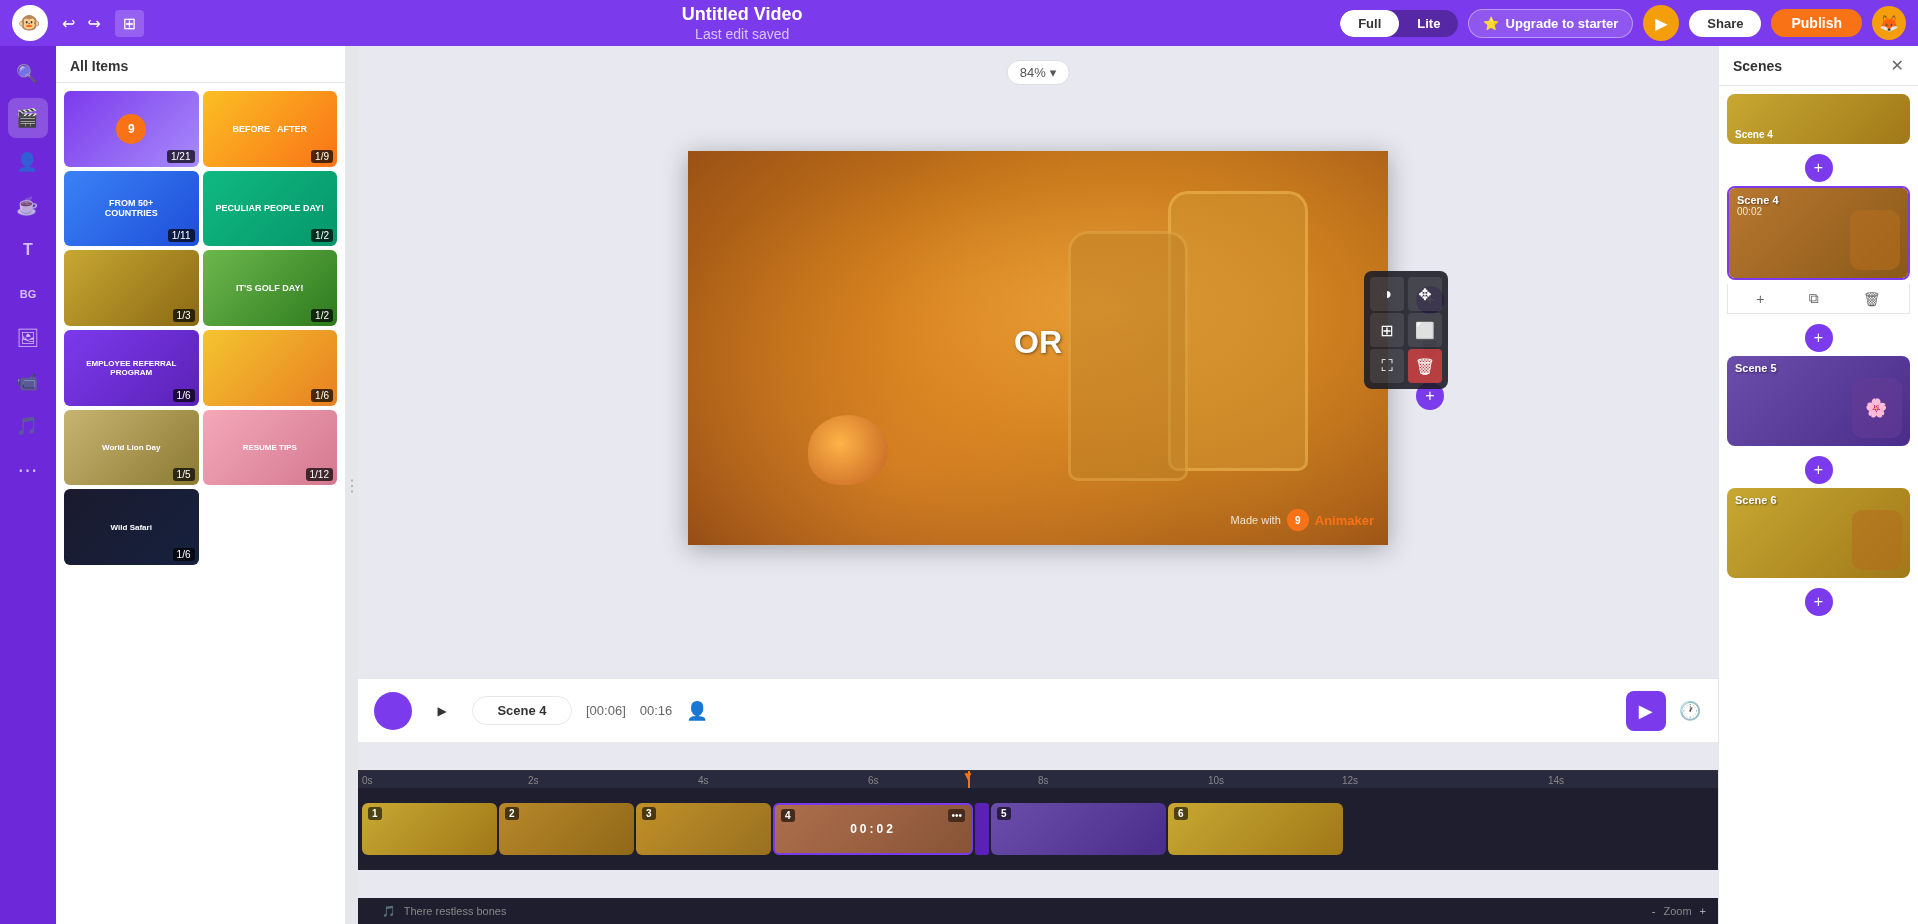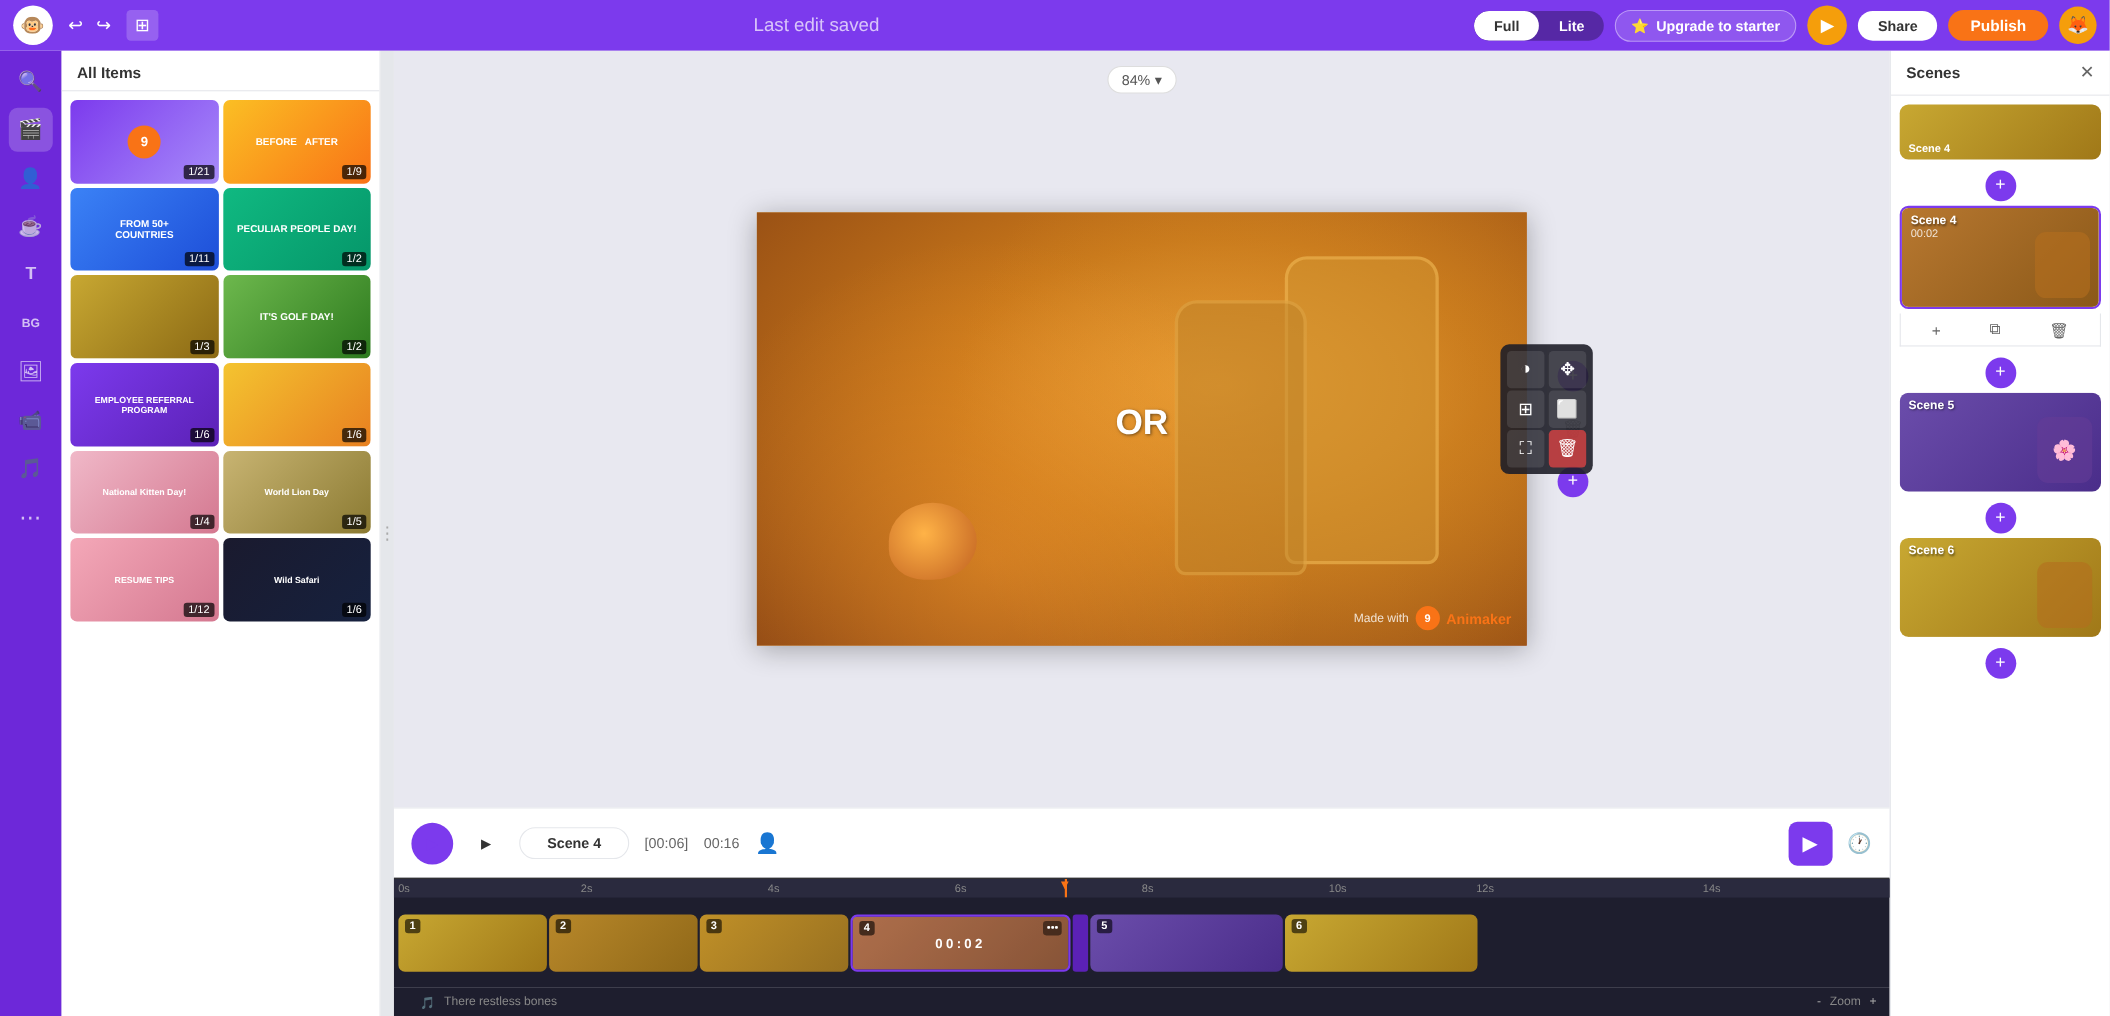--- a/index.html
+++ b/index.html
@@ -10,21 +10,21 @@
       display: flex; align-items: center; height: 46px;
       background: #7c3aed; color: white; padding: 0 12px; gap: 10px;
       position: relative; z-index: 100;
     }
     #topbar .logo { width: 36px; height: 36px; background: #fff; border-radius: 50%; display: flex; align-items: center; justify-content: center; font-size: 18px; flex-shrink: 0; }
     #topbar .undo-redo { display: flex; gap: 4px; }
     #topbar .undo-redo button { background: none; border: none; color: white; font-size: 16px; cursor: pointer; padding: 4px; }
     #topbar .scenes-btn { background: rgba(255,255,255,0.2); border: none; color: white; font-size: 16px; cursor: pointer; padding: 4px 8px; border-radius: 4px; }
     #topbar .title-block { flex: 1; text-align: center; }
     #topbar .title-block h1 { font-size: 18px; font-weight: 700; color: white; }
-    #topbar .title-block small { font-size: 17px; color: rgba(255,255,255,0.7); }
+    #topbar .title-block small { font-size: 14px; color: rgba(255,255,255,0.7); }
     #topbar .mode-toggle { display: flex; background: rgba(0,0,0,0.3); border-radius: 20px; overflow: hidden; }
     #topbar .mode-toggle button { border: none; padding: 6px 18px; cursor: pointer; font-size: 13px; font-weight: 600; border-radius: 20px; }
     #topbar .mode-full { background: white; color: #333; }
     #topbar .mode-lite { background: transparent; color: white; }
     #topbar .upgrade-btn { display: flex; align-items: center; gap: 6px; background: rgba(255,255,255,0.15); border: 1px solid rgba(255,255,255,0.4); color: white; border-radius: 20px; padding: 6px 14px; cursor: pointer; font-size: 13px; font-weight: 600; }
     #topbar .play-btn { background: #f59e0b; border: none; color: white; width: 36px; height: 36px; border-radius: 50%; cursor: pointer; font-size: 16px; display: flex; align-items: center; justify-content: center; }
     #topbar .share-btn { background: white; border: none; color: #333; border-radius: 20px; padding: 6px 18px; cursor: pointer; font-size: 13px; font-weight: 600; }
     #topbar .publish-btn { background: #f97316; border: none; color: white; border-radius: 20px; padding: 6px 20px; cursor: pointer; font-size: 14px; font-weight: 700; }
     #topbar .avatar { width: 34px; height: 34px; border-radius: 50%; background: #f59e0b; display: flex; align-items: center; justify-content: center; font-size: 16px; cursor: pointer; }
 
@@ -55,21 +55,21 @@
     .mi-5 { background: linear-gradient(135deg, #6d28d9, #4c1d95); }
     .mi-6 { background: linear-gradient(135deg, #84cc16, #4d7c0f); }
     .mi-7 { background: linear-gradient(135deg, #7c3aed, #5b21b6); }
     .mi-8 { background: linear-gradient(135deg, #84cc16, #4d7c0f); }
 
     
     #drag-handle { width: 12px; background: #e5e7eb; cursor: col-resize; flex-shrink: 0; display: flex; align-items: center; justify-content: center; }
     #drag-handle::after { content: '⋮'; color: #aaa; font-size: 16px; }
 
     
-    #center { flex: 1; display: flex; flex-direction: column; overflow: hidden; background: #e8e8f0; }
+    #center { flex: 1; display: flex; flex-direction: column; overflow: hidden; background: #e8e8f0; gap: 28px; }
 
     
     #canvas-area {
       flex: 1; display: flex; align-items: center; justify-content: center; position: relative; overflow: hidden;
     }
     #zoom-badge { position: absolute; top: 14px; left: 50%; transform: translateX(-50%); background: white; border: 1px solid #ddd; border-radius: 20px; padding: 4px 12px; font-size: 13px; color: #555; cursor: pointer; display: flex; align-items: center; gap: 4px; z-index: 10; }
 
     #canvas-container { position: relative; width: 700px; height: 394px; box-shadow: 0 4px 24px rgba(0,0,0,0.3); }
 
     #canvas-img {
@@ -168,20 +168,21 @@
 <body>
 
 <div id="topbar">
   <div class="logo">🐵</div>
   <div class="undo-redo">
     <button title="Undo">↩</button>
     <button title="Redo">↪</button>
   </div>
   <button class="scenes-btn">⊞</button>
   <div class="title-block">
+    <h1>Untitled Video</h1>
     <small>Last edit saved</small>
   </div>
   <div class="mode-toggle">
     <button class="mode-full">Full</button>
     <button class="mode-lite">Lite</button>
   </div>
   <button class="upgrade-btn">
     <span>⭐</span>
     <span>Upgrade to starter</span>
   </button>
@@ -241,24 +242,20 @@
 
       <div class="media-item mi-7">
         <div style="width:100%;height:100%;display:flex;align-items:center;justify-content:center;color:white;font-size:8px;font-weight:700;text-align:center;padding:4px;">EMPLOYEE REFERRAL PROGRAM</div>
         <div class="media-badge">1/6</div>
       </div>
       <div class="media-item mi-8">
         <div style="width:100%;height:100%;background:linear-gradient(135deg,#f4c430,#e88020);"></div>
         <div class="media-badge">1/6</div>
       </div>
 
-      <div class="media-item" style="background:linear-gradient(135deg,#f0b8c8,#d47890);">
-        <div style="width:100%;height:100%;display:flex;align-items:center;justify-content:center;color:white;font-size:8px;font-weight:700;text-align:center;padding:4px;">National Kitten Day!</div>
-        <div class="media-badge">1/4</div>
-      </div>
       <div class="media-item" style="background:linear-gradient(135deg,#c8b472,#8b7a32);">
         <div style="width:100%;height:100%;display:flex;align-items:center;justify-content:center;color:white;font-size:8px;font-weight:700;text-align:center;padding:4px;">World Lion Day</div>
         <div class="media-badge">1/5</div>
       </div>
 
       <div class="media-item" style="background:linear-gradient(135deg,#f4a8b8,#d47890);">
         <div style="width:100%;height:100%;display:flex;align-items:center;justify-content:center;color:white;font-size:8px;font-weight:700;text-align:center;padding:4px;">RESUME TIPS</div>
         <div class="media-badge">1/12</div>
       </div>
       <div class="media-item" style="background:linear-gradient(135deg,#1a1a2e,#16213e);">

